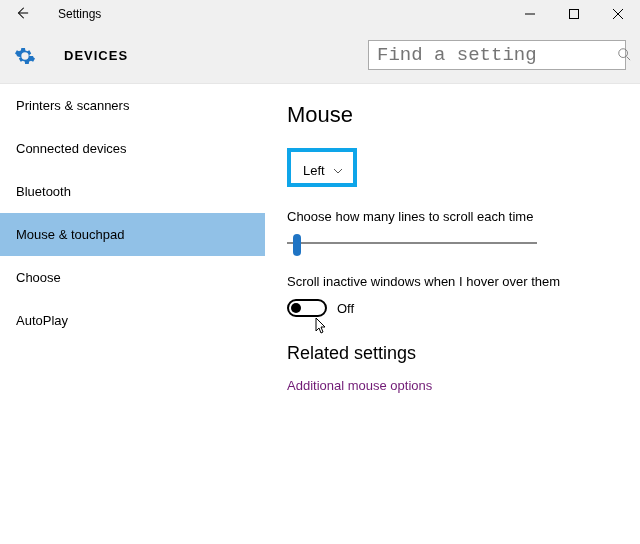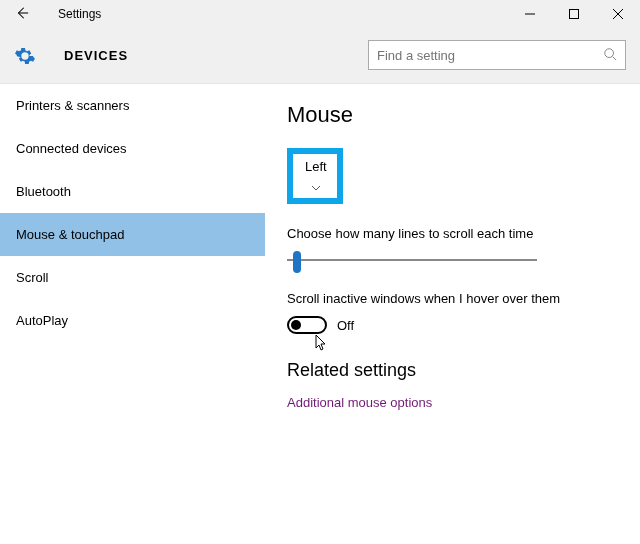--- a/index.html
+++ b/index.html
@@ -66,22 +66,23 @@
     border: 1px solid #aaa;
     background: #fff;
     display: flex;
     align-items: center;
     padding: 0 8px;
   }
   .searchbox input {
     flex: 1;
     border: none;
     outline: none;
-    font-size: 13px;
+    font-size: 19px;
     color: #0f172a;
+    font-family: Liberation Mono, monospace;
   }
   .searchbox .sicon { color: #666; font-size: 13px; }
   .body {
     display: flex;
     height: calc(544px - 28px - 56px);
   }
   .sidebar {
     width: 265px;
     background: #fff;
   }
@@ -104,25 +105,24 @@
     margin-bottom: 20px;
   }
   .label {
     font-size: 13px;
     margin-bottom: 10px;
   }
   .section { margin-bottom: 22px; }
   .select {
     display: inline-flex;
     align-items: center;
-    border: 6px solid #0ea5e9;
-    padding: 5px 10px 5px 12px;
+    border: 4px solid #0ea5e9;
+    padding: 11px 10px 5px 12px;
     font-size: 13px;
     gap: 8px;
-    flex-direction: column;
   }
   .select .chev { font-size: 10px; color: #555; }
   .slider {
     position: relative;
     width: 250px;
     height: 18px;
     margin-top: 4px;
   }
   .slider .track {
     position: absolute;
@@ -229,21 +229,21 @@
     </span>
   </div>
 </div>
 
 <div class="body">
   <div class="sidebar">
     <div class="item">Printers &amp; scanners</div>
     <div class="item">Connected devices</div>
     <div class="item">Bluetooth</div>
     <div class="item active">Mouse &amp; touchpad</div>
-    <div class="item">Scroll</div>
+    <div class="item">Choose</div>
     <div class="item">AutoPlay</div>
   </div>
 
   <div class="main">
     <h1>Mouse</h1>
 
     <div class="section">
       <div class="select">
         <span>Left</span>
         <span class="chev">

